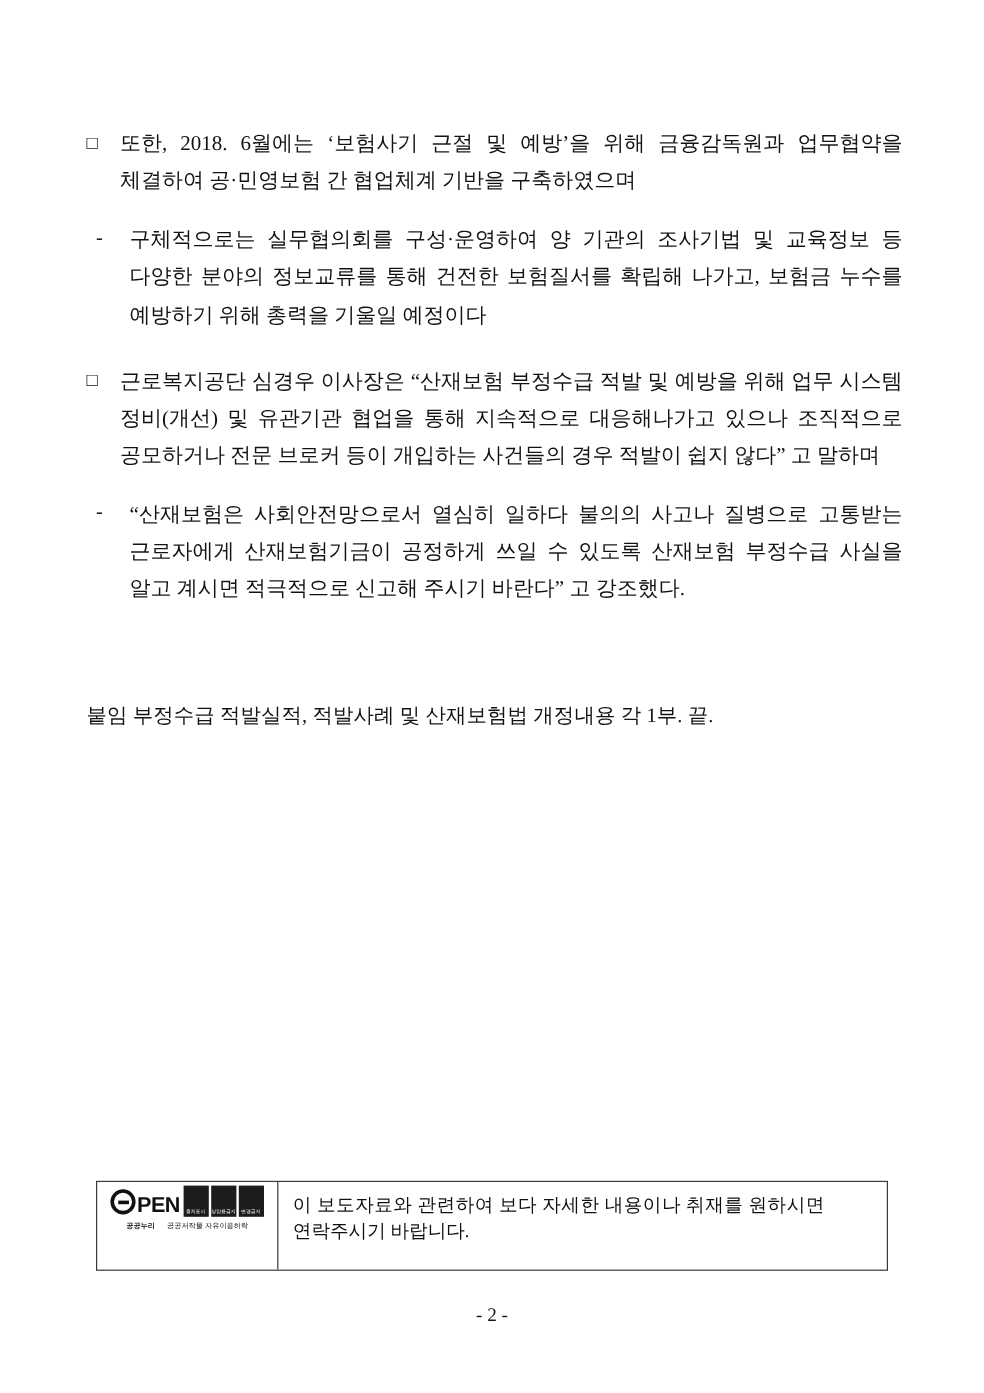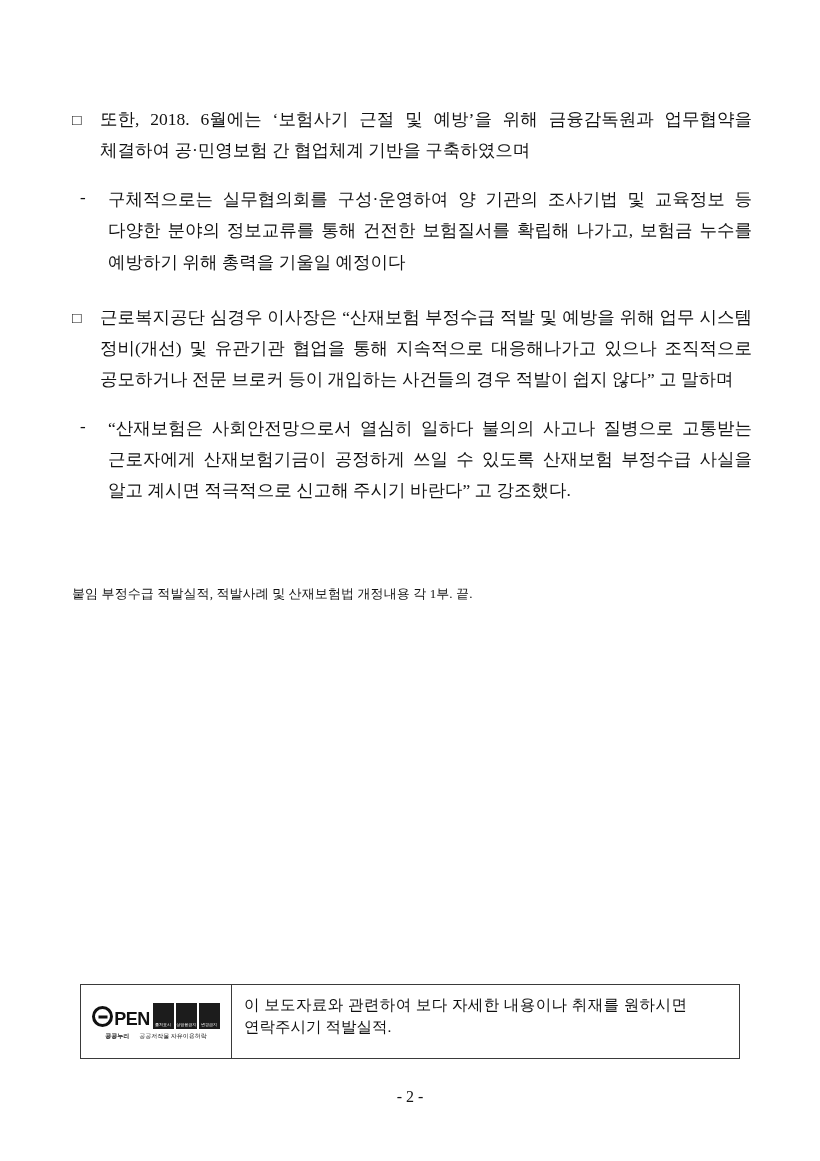--- a/index.html
+++ b/index.html
@@ -59,21 +59,21 @@
     top: -1px;
   }
   .para.box .marker {
     font-size: 15.5px;
     top: 2px;
   }
   .spacer-1 { height: 6px; }
 
   .attach {
     margin-top: 76px;
-    font-size: 13px;
+    font-size: 17px;
     line-height: 1.7;
     color: #121212;
     letter-spacing: 0.1px;
   }
 
   
   .notice {
     position: absolute;
     left: 80px;
     top: 984px;
@@ -84,21 +84,21 @@
     display: flex;
     background: #ffffff;
   }
   .notice-left {
     width: 151px;
     border-right: 1px solid #3a3a3a;
     box-sizing: border-box;
     display: flex;
     flex-direction: column;
     align-items: center;
-    justify-content: center;
+    justify-content: flex-start;
     padding: 3px 0 2px;
   }
   .open-row {
     display: flex;
     align-items: center;
     justify-content: center;
     width: 100%;
     gap: 3px;
   }
   .open-logo {
@@ -288,19 +288,19 @@
           </span>
         </span>
       </div>
       <div class="open-sub">
         <span class="tag1">공공누리</span>
         <span class="tag2">공공저작물 자유이용허락</span>
       </div>
     </div>
     <div class="notice-right">
       <span class="line l1">이 보도자료와 관련하여 보다 자세한 내용이나 취재를 원하시면</span>
-      <span class="line l3">연락주시기 적발실적.</span>
+      <span class="line l3">연락주시기 바랍니다.</span>
     </div>
   </div>
 
   <div class="page-number">- 2 -</div>
 
 </div>
 
 </body></html>

